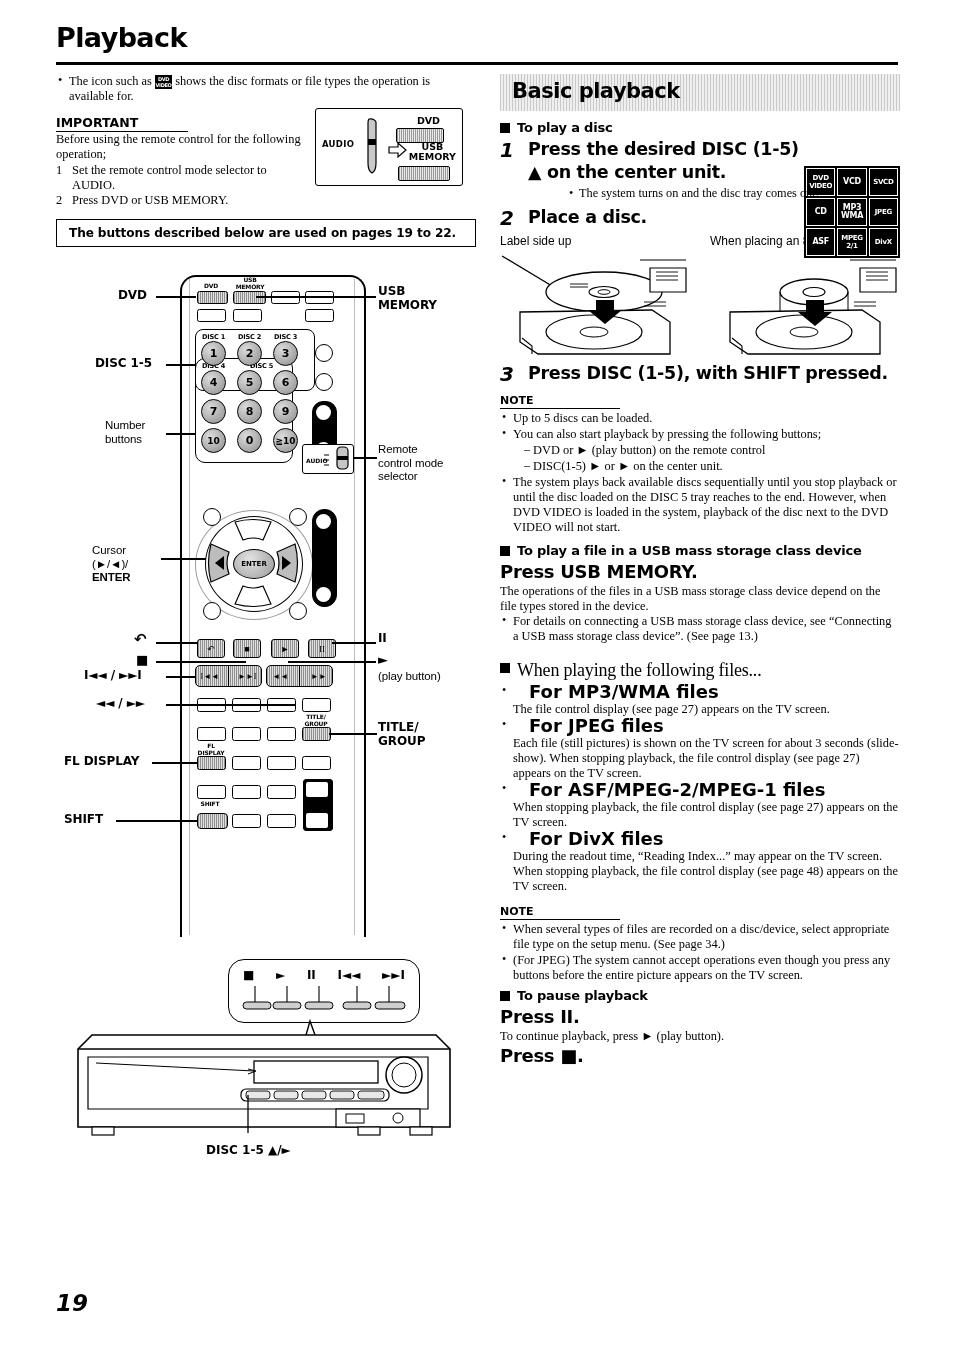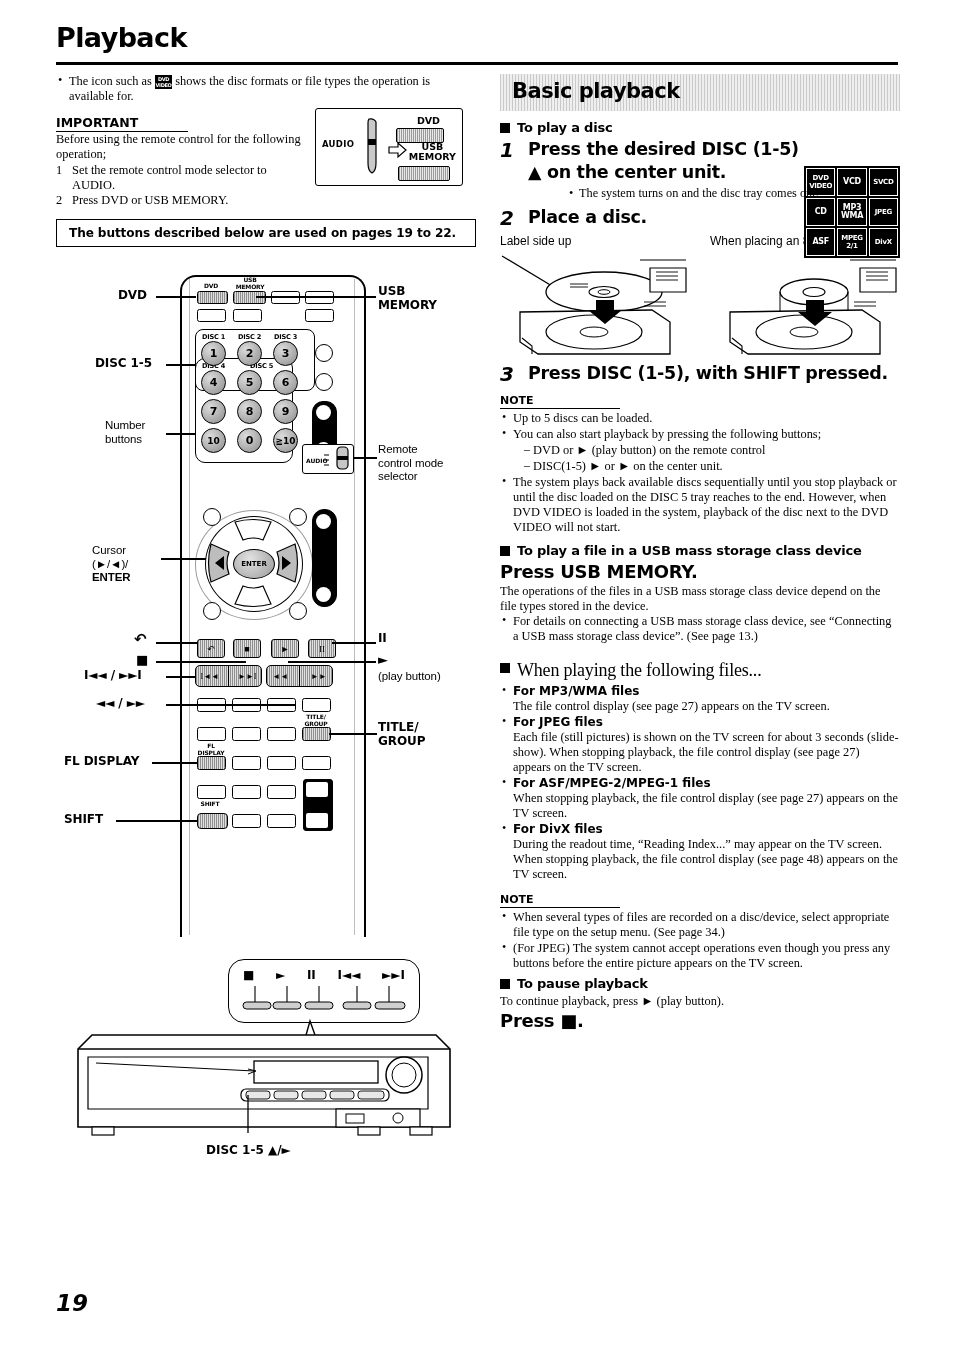--- a/index.html
+++ b/index.html
@@ -213,21 +213,21 @@
   }
   .fmt-cell.sm{font-size:7px;}
 
   .tray-row{display:flex;gap:20px;margin-top:4px;}
   .tray-cap{font-family:"Liberation Sans",sans-serif;font-size:12px;margin-bottom:2px;}
 
   .press-big{
     font-family:"DejaVu Sans",sans-serif;font-weight:bold;font-size:18px;
     letter-spacing:-0.3px;margin:1px 0 2px;
   }
-  .bold-run{font-family:"DejaVu Sans",sans-serif;font-weight:bold;font-size:12px;}
+  .bold-run{font-family:"DejaVu Sans",sans-serif;font-weight:bold;font-size:18px;margin-left:16px;}
 
   .pg-num{
     position:absolute;left:56px;top:1290px;
     font-family:"DejaVu Sans",sans-serif;font-weight:bold;font-style:italic;font-size:23px;
   }
   svg{display:block;overflow:visible;}
 </style>
 </head>
 <body>
 
@@ -687,19 +687,20 @@
       <ul class="bul body-txt">
         <li>When several types of files are recorded on a disc/device, select appropriate file type on the setup menu. (See page 34.)</li>
         <li>(For JPEG) The system cannot accept operations even though you press any buttons before the entire picture appears on the TV screen.</li>
       </ul>
     </div>
 
     <div class="sq-hd" style="margin-top:5px;">
       <div class="sq"></div>
       <div class="t">To pause playback</div>
     </div>
+    <div class="press-big">Press II.</div>
     <div class="body-txt">To continue playback, press ► (play button).</div>
 
     <div class="press-big">Press ■.</div>
   </div>
 
   <div class="pg-num">19</div>
 </div>
 
 </body></html>

